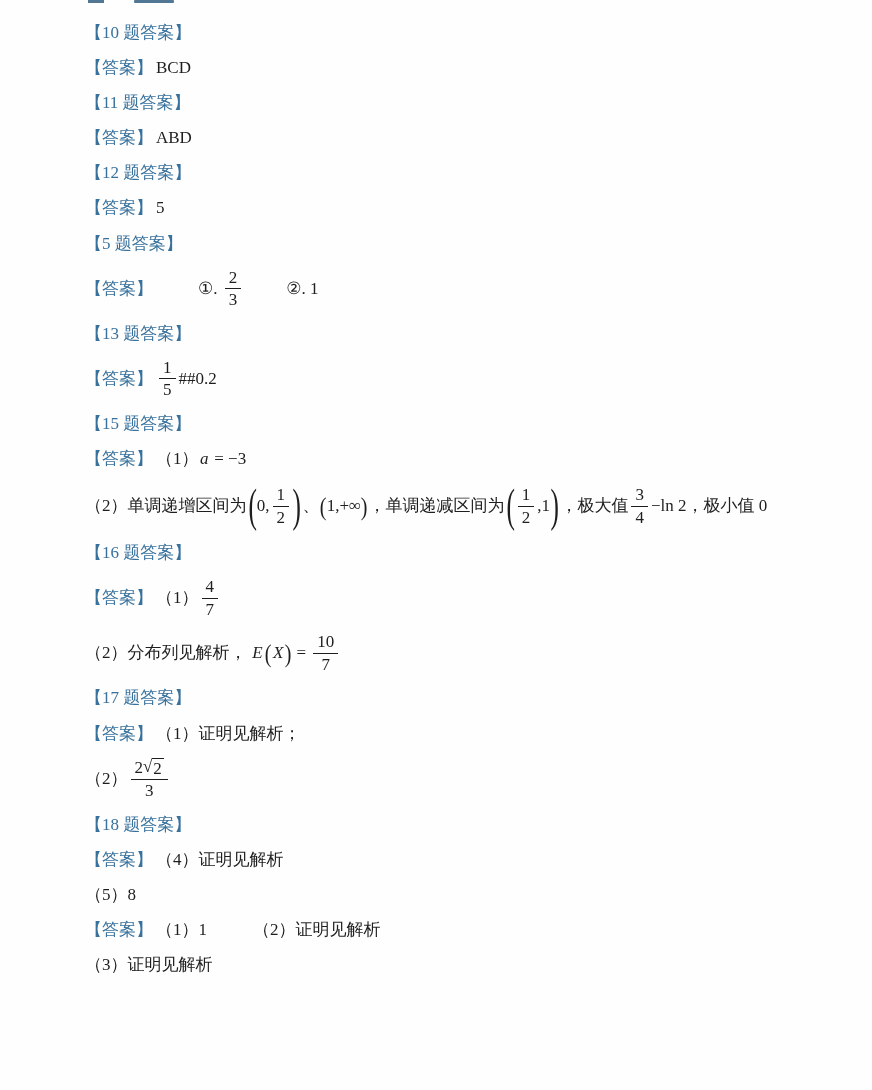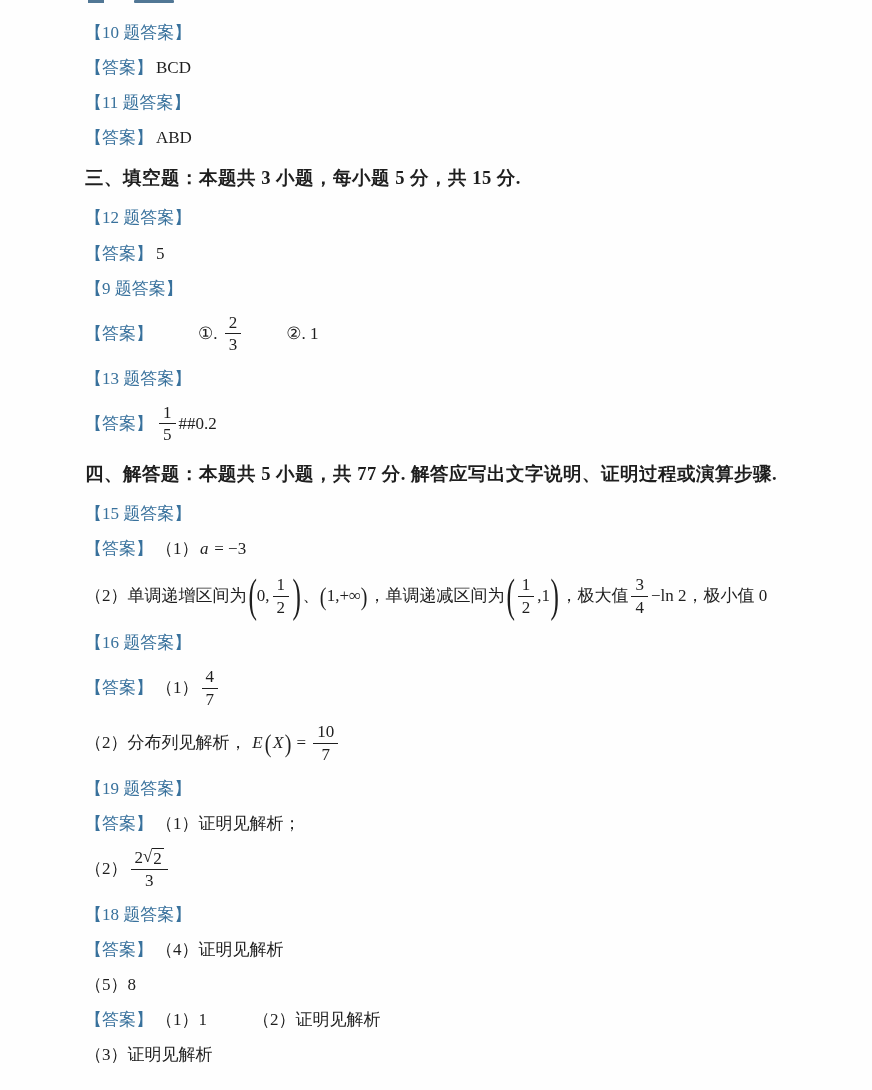--- a/index.html
+++ b/index.html
@@ -41,35 +41,33 @@
 <div class="page">
   <div class="top-clip">
     <span class="bar b1"></span>
       <span class="bar b2"></span>
   </div>
   <div class="doc" style="color: rgb(30, 30, 30);">
       <div class="line qlabel"><span class="qlabel" style="color: rgb(56, 113, 156);">【10 题答案】</span></div>
       <div class="line answer"><span class="prefix" style="color: rgb(56, 113, 156);">【答案】</span><span>BCD</span></div>
       <div class="line qlabel"><span class="qlabel" style="color: rgb(56, 113, 156);">【11 题答案】</span></div>
       <div class="line answer"><span class="prefix" style="color: rgb(56, 113, 156);">【答案】</span><span>ABD</span></div>
-      <div class="line section"><span>三、填空题：本题共 3 小题，每小题 5 分，共 15 分.</span></div>
       <div class="line qlabel"><span class="qlabel" style="color: rgb(56, 113, 156);">【12 题答案】</span></div>
       <div class="line answer"><span class="prefix" style="color: rgb(56, 113, 156);">【答案】</span><span>5</span></div>
-      <div class="line qlabel"><span class="qlabel" style="color: rgb(56, 113, 156);">【9 题答案】</span></div>
+      <div class="line qlabel"><span class="qlabel" style="color: rgb(56, 113, 156);">【5 题答案】</span></div>
       <div class="line answer"><span class="prefix" style="color: rgb(56, 113, 156);">【答案】</span><span class="sp" style="width: 42px;"></span><span>①. </span><span class="frac"><span class="num"><span>2</span></span><span class="den"><span>3</span></span></span><span class="sp" style="width: 42px;"></span><span>②. 1</span></div>
       <div class="line qlabel"><span class="qlabel" style="color: rgb(56, 113, 156);">【13 题答案】</span></div>
       <div class="line answer"><span class="prefix" style="color: rgb(56, 113, 156);">【答案】</span><span class="frac"><span class="num"><span>1</span></span><span class="den"><span>5</span></span></span><span>##0.2</span></div>
-      <div class="line section"><span>四、解答题：本题共 5 小题，共 77 分. 解答应写出文字说明、证明过程或演算步骤.</span></div>
       <div class="line qlabel"><span class="qlabel" style="color: rgb(56, 113, 156);">【15 题答案】</span></div>
       <div class="line answer"><span class="prefix" style="color: rgb(56, 113, 156);">【答案】</span><span>（1）</span><span class="mvar">a</span><span> = −3</span></div>
       <div class="line plain"><span>（2）单调递增区间为</span><span class="bigp"><span class="par big">(</span><span class="pcontent"><span>0,</span><span class="frac"><span class="num"><span>1</span></span><span class="den"><span>2</span></span></span></span><span class="par big">)</span></span><span>、</span><span class="bigp"><span class="par med">(</span><span class="pcontent"><span>1,+∞</span></span><span class="par med">)</span></span><span>，单调递减区间为</span><span class="bigp"><span class="par big">(</span><span class="pcontent"><span class="frac"><span class="num"><span>1</span></span><span class="den"><span>2</span></span></span><span>,1</span></span><span class="par big">)</span></span><span>，极大值</span><span class="frac"><span class="num"><span>3</span></span><span class="den"><span>4</span></span></span><span>−ln 2，极小值 0</span></div>
       <div class="line qlabel"><span class="qlabel" style="color: rgb(56, 113, 156);">【16 题答案】</span></div>
       <div class="line answer"><span class="prefix" style="color: rgb(56, 113, 156);">【答案】</span><span>（1）</span><span class="frac"><span class="num"><span>4</span></span><span class="den"><span>7</span></span></span></div>
       <div class="line plain"><span>（2）分布列见解析， </span><span class="mvar">E</span><span class="bigp"><span class="par med">(</span><span class="pcontent"><span class="mvar">X</span></span><span class="par med">)</span></span><span> = </span><span class="frac"><span class="num"><span>10</span></span><span class="den"><span>7</span></span></span></div>
-      <div class="line qlabel"><span class="qlabel" style="color: rgb(56, 113, 156);">【19 题答案】</span></div>
+      <div class="line qlabel"><span class="qlabel" style="color: rgb(56, 113, 156);">【17 题答案】</span></div>
       <div class="line answer"><span class="prefix" style="color: rgb(56, 113, 156);">【答案】</span><span>（1）证明见解析；</span></div>
       <div class="line plain"><span>（2）</span><span class="frac"><span class="num"><span>2</span><span class="sqrt"><span class="rsign">√</span><span class="rad">2</span></span></span><span class="den"><span>3</span></span></span></div>
       <div class="line qlabel"><span class="qlabel" style="color: rgb(56, 113, 156);">【18 题答案】</span></div>
       <div class="line answer"><span class="prefix" style="color: rgb(56, 113, 156);">【答案】</span><span>（4）证明见解析</span></div>
       <div class="line plain"><span>（5）8</span></div>
       <div class="line answer"><span class="prefix" style="color: rgb(56, 113, 156);">【答案】</span><span>（1）1</span><span class="sp" style="width: 46px;"></span><span>（2）证明见解析</span></div>
       <div class="line plain"><span>（3）证明见解析</span></div>
     </div>
 </div>
 

